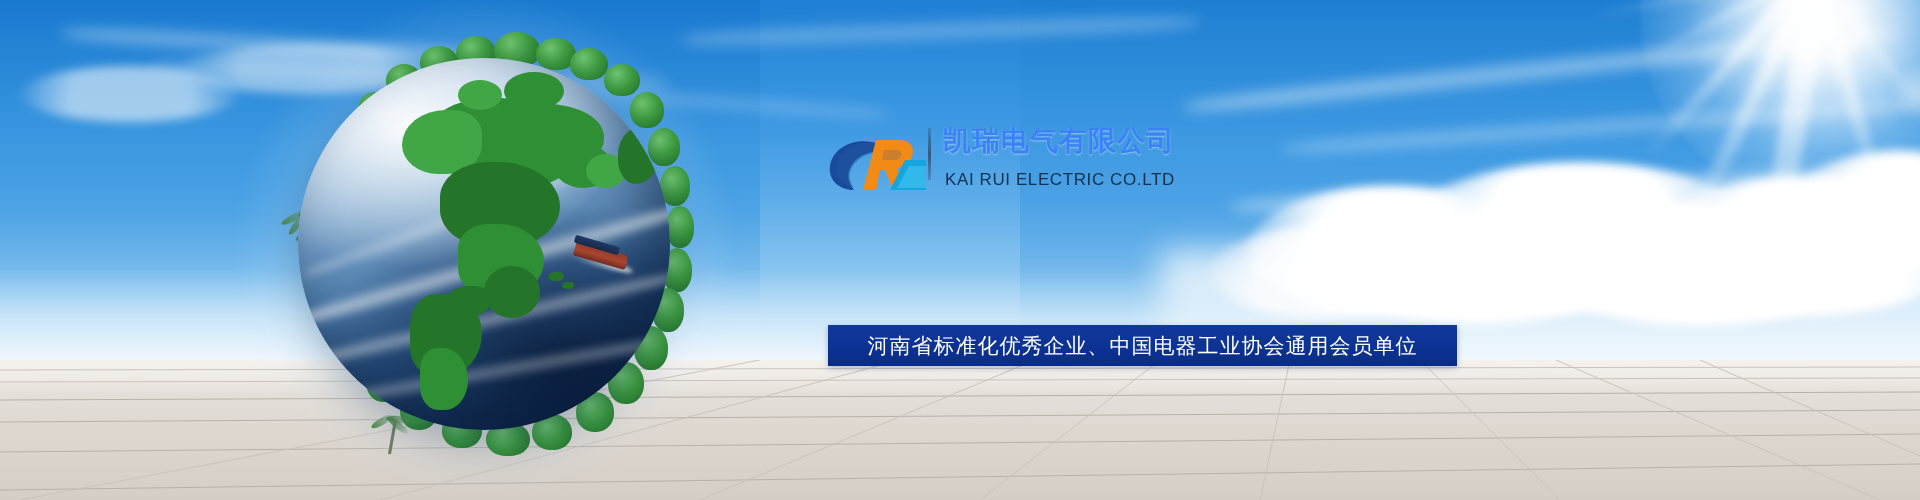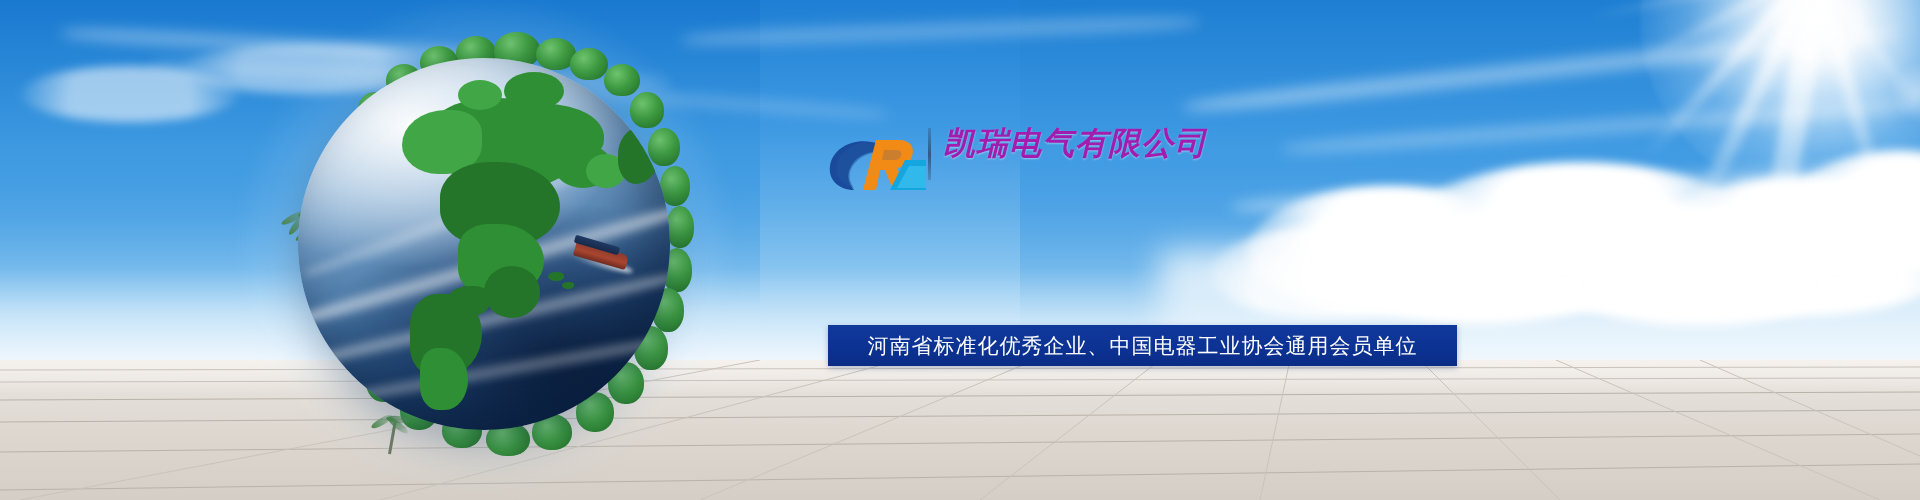--- a/index.html
+++ b/index.html
@@ -199,24 +199,23 @@
   .brandblock{position:absolute;left:827px;top:118px;width:700px;height:250px;}
 
   .logo-mark{position:absolute;left:0px;top:12px;width:100px;height:62px;}
   .logo-divider{
     position:absolute;left:101px;top:10px;width:3px;height:52px;
     background:linear-gradient(to bottom,rgba(40,60,90,.25),rgba(40,60,90,.7),rgba(40,60,90,.25));
   }
   .logo-cn{
     position:absolute;left:116px;top:4px;
     font-family:"DejaVu Sans","Liberation Sans",sans-serif;
-    font-size:32px;font-weight:700;color:#a21caf;letter-spacing:1px;
+    font-size:28px;font-weight:700;color:#3b82f6;letter-spacing:1px;
     text-shadow:0 1px 2px rgba(255,255,255,.45);
     white-space:nowrap;
-    font-style:italic;
   }
   .logo-en{
     position:absolute;left:118px;top:52px;
     font-family:"Liberation Sans","DejaVu Sans",sans-serif;
     font-size:17px;font-weight:400;color:#12304f;letter-spacing:.6px;
     white-space:nowrap;
   }
 
   .headline{
     position:absolute;left:2px;top:88px;
@@ -409,20 +408,21 @@
       <path d="M36 60 L49 10 L72 10 C84 10 88 18 85 26 C83 33 77 37 70 38 L80 60 L66 60 L58 40 L53 40 L49 60 Z" fill="#f28a16"></path>
       <path d="M57 20 L70 20 C74 20 75 23 74 26 C73 29 70 30 67 30 L55 30 Z" fill="#1a4a9c" opacity=".18"></path>
 
       <path d="M78 30 L99 30 L99 60 L63 60 Z" fill="#15a6e0"></path>
       <path d="M82 36 L99 36 L99 58 L70 58 Z" fill="#3fc0f0" opacity=".7"></path>
     </svg>
 
     <div class="logo-divider"></div>
 
     <div class="logo-cn">凯瑞电气有限公司</div>
+    <div class="logo-en">KAI RUI ELECTRIC CO.LTD</div>
 
 
     <div class="badge">
       <span class="badge-text">河南省标准化优秀企业、中国电器工业协会通用会员单位</span>
     </div>
   </div>
 
 </div>
 
 </body></html>

